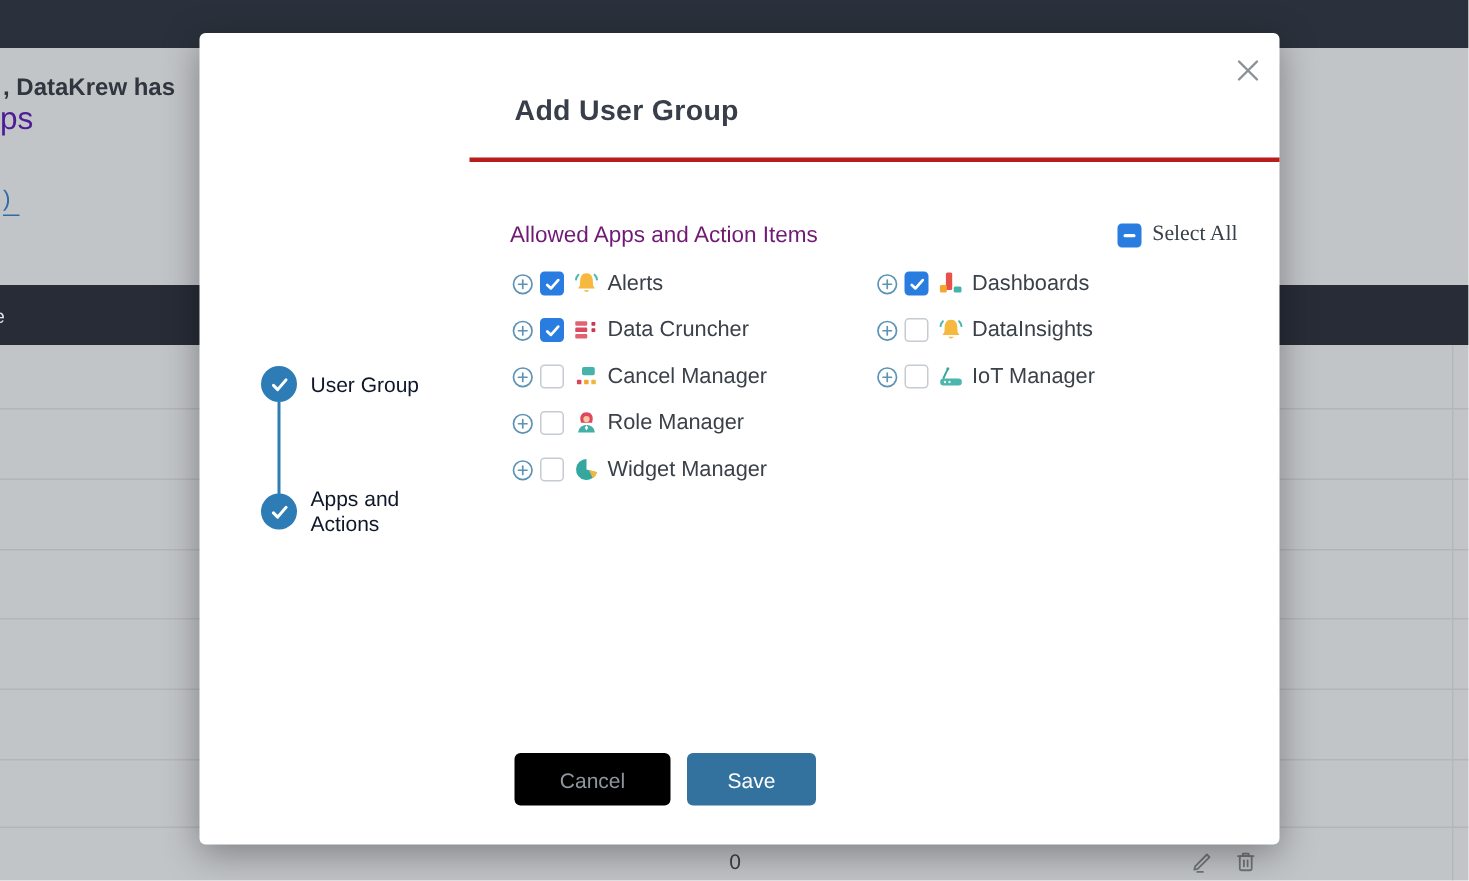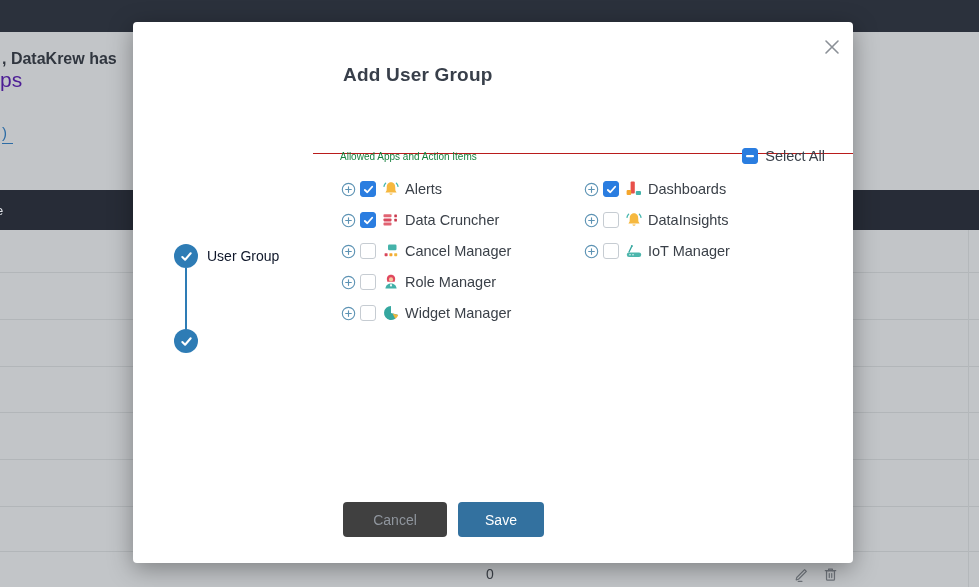--- a/index.html
+++ b/index.html
@@ -29,45 +29,45 @@
   .modal-left-panel { position:absolute; left:0; top:0; width:180px; height:541px; }
   .step-circle { position:absolute; left:41px; width:24px; height:24px; border-radius:50%; background:#2e7cb5; display:flex; align-items:center; justify-content:center; }
   .step-circle.one { top:222px; }
   .step-circle.two { top:307px; }
   .step-line { position:absolute; left:52px; top:246px; width:2px; height:62px; background:#2e7cb5; }
   .step-label { position:absolute; left:74px; font-size:14px; color:#0f172a; line-height:17px; }
   .step-label.one { top:226px; }
   .step-label.two { top:302px; width:72px; }
 
   .modal-right { position:absolute; left:180px; top:0; width:540px; height:541px; }
-  .modal-header { position:absolute; left:0; top:0; width:540px; height:132px; border-bottom:1px solid #b91c1c; }
+  .modal-header { position:absolute; left:0; top:0; width:540px; height:86px; border-bottom:3px solid #b91c1c; }
   .modal-title { position:absolute; left:30px; top:42px; font-size:19px; color:#383f4a; font-weight:600; letter-spacing:0.2px; }
 
   .section-row { position:absolute; left:27px; top:126px; width:485px; display:flex; align-items:center; justify-content:space-between; }
-  .section-label { font-size:10px; color:#15803d; }
-  .select-all { display:flex; align-items:center; gap:7px; cursor:pointer; }
+  .section-label { font-size:15px; color:#701a75; }
+  .select-all { display:flex; align-items:center; gap:7px; cursor:pointer;font-family:Liberation Serif, serif; }
   .select-all-label { font-size:14.5px; color:#39404a; }
 
   .cb { width:16px; height:16px; border-radius:3px; border:1.5px solid #c6ccd2; background:#fff; display:flex; align-items:center; justify-content:center; flex:0 0 16px; cursor:pointer; }
   .cb svg { visibility:hidden; }
   .cb.checked, .cb.indeterminate { background:#2a7de0; border-color:#2a7de0; }
   .cb.checked svg, .cb.indeterminate svg { visibility:visible; }
 
   .apps-col { position:absolute; top:158px; }
   .apps-col.left { left:28px; }
   .apps-col.right { left:271px; }
   .app-row { display:flex; align-items:center; height:18px; margin-bottom:13px; }
   .plus-btn { width:15px; height:15px; margin-right:4px; cursor:pointer; flex:0 0 15px; }
   .app-row .cb { margin-right:6px; }
   .app-icon { width:18px; height:18px; margin-right:5px; flex:0 0 18px; }
   .app-label { font-size:14.5px; color:#3b4149; white-space:nowrap; }
 
   .btn-row { position:absolute; left:30px; top:480px; display:flex; gap:11px; }
   .btn { height:35px; border:none; border-radius:4px; font-size:14px; font-family:"Liberation Sans", sans-serif; cursor:pointer; }
-  .btn.cancel { width:104px; background:#404040; color:#8f959d; }
+  .btn.cancel { width:104px; background:#000000; color:#8f959d; }
   .btn.save { width:86px; background:#33719f; color:#ffffff; }
 </style>
 </head>
 <body>
 
 <div class="bg-navbar"></div>
 
 <span class="bg-greeting">, DataKrew has</span>
 <span class="bg-link-groups">ps</span>
 <span class="bg-link-count">)</span>
@@ -121,20 +121,21 @@
       <svg width="13" height="13" viewBox="0 0 14 14" fill="none" stroke="#ffffff" stroke-width="2.2" stroke-linecap="round" stroke-linejoin="round">
           <path d="M2.5 7.5 L5.5 10.5 L11.5 3.5"></path>
         </svg>
     </div>
     <div class="step-circle two">
       <svg width="13" height="13" viewBox="0 0 14 14" fill="none" stroke="#ffffff" stroke-width="2.2" stroke-linecap="round" stroke-linejoin="round">
           <path d="M2.5 7.5 L5.5 10.5 L11.5 3.5"></path>
         </svg>
     </div>
     <div class="step-label one">User Group</div>
+    <div class="step-label two">Apps and Actions</div>
   </div>
 
   <div class="modal-right">
     <div class="modal-header">
       <div class="modal-title">Add User Group</div>
     </div>
 
     <div class="section-row">
       <span class="section-label">Allowed Apps and Action Items</span>
       <span class="select-all">

